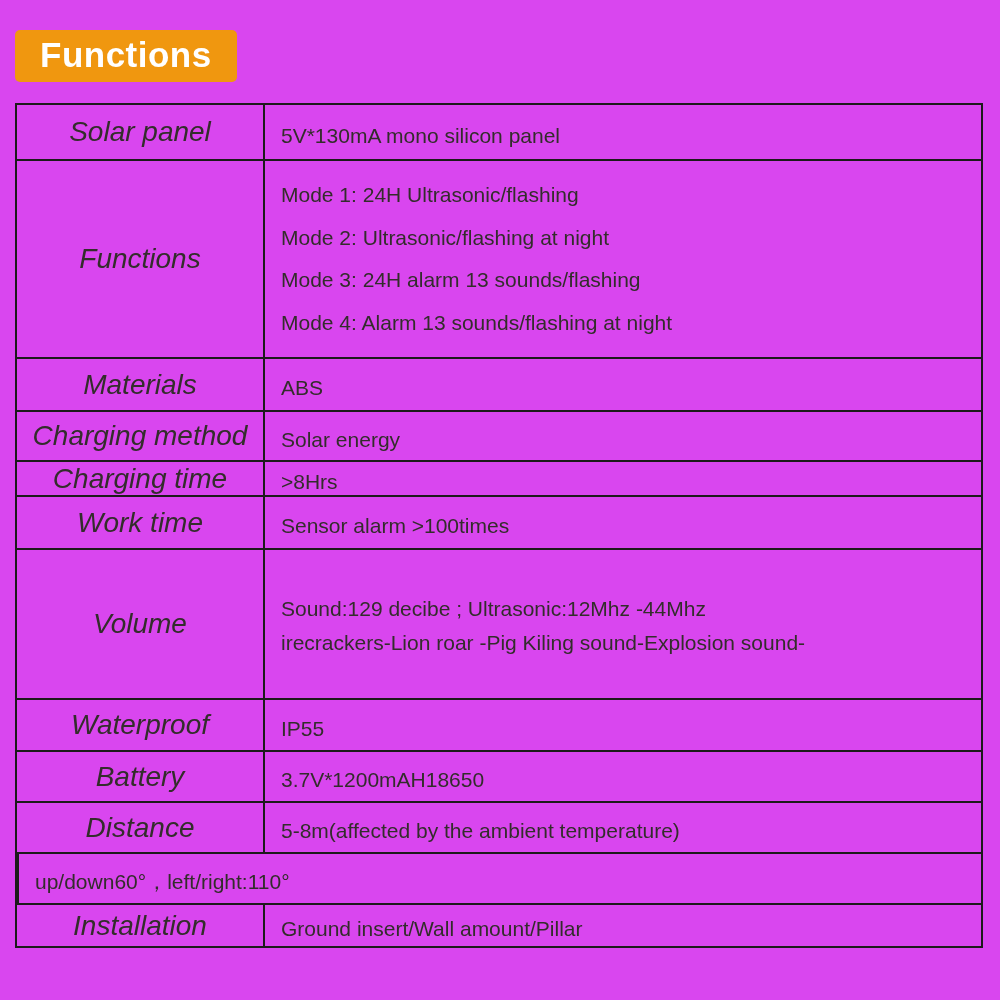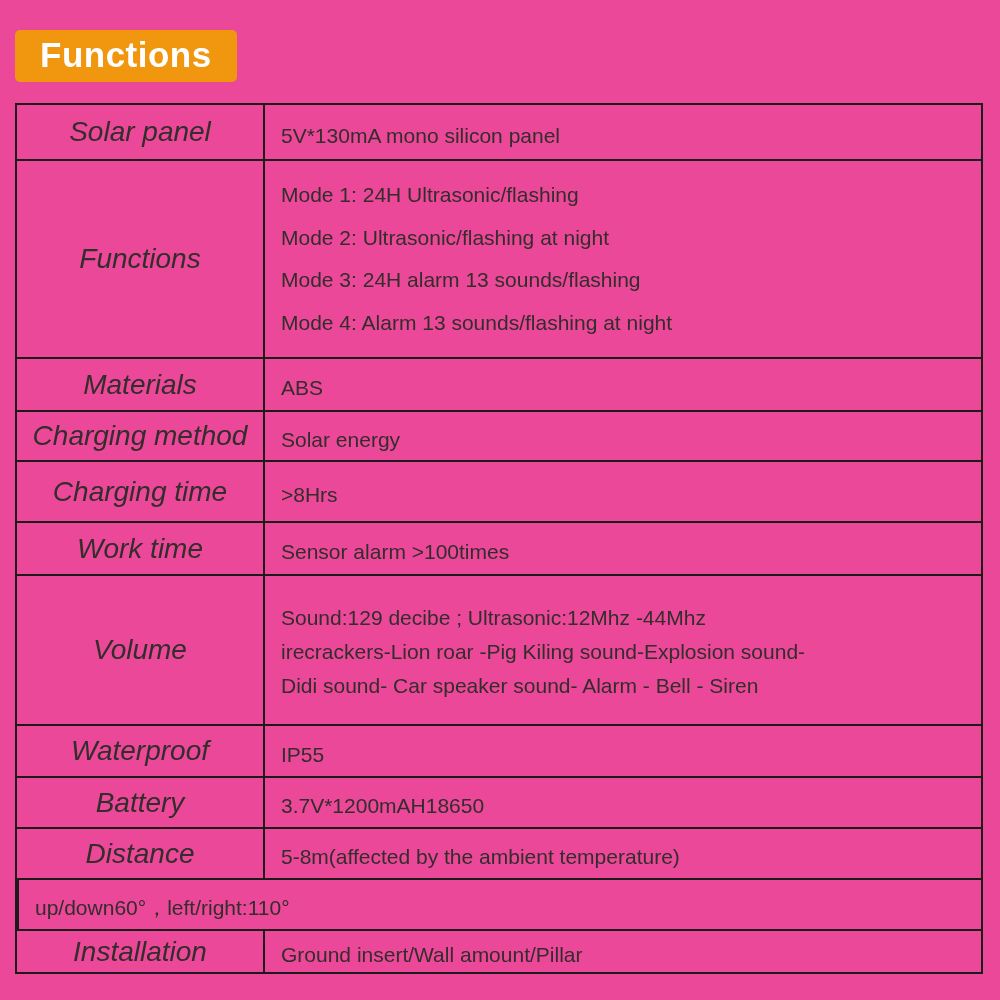--- a/index.html
+++ b/index.html
@@ -5,21 +5,21 @@
   html, body {
     margin: 0;
     padding: 0;
     background: #ffffff;
     font-family: "Liberation Sans", "DejaVu Sans", sans-serif;
   }
   .page {
     position: relative;
     width: 1000px;
     height: 1000px;
-    background: #ec4899;
+    background: #d946ef;
     color: #332d2b;
     overflow: hidden;
   }
   .badge {
     position: absolute;
     left: 15px;
     top: 30px;
     height: 52px;
     background: #f0970f;
     color: #ffffff;
@@ -106,40 +106,39 @@
       </div>
     </div>
 
     <div class="row" style="height:50px">
       <div class="cell-label">Charging method</div>
       <div class="cell-value single">
         <div class="vline">Solar energy</div>
       </div>
     </div>
 
-    <div class="row" style="height:61px">
+    <div class="row" style="height:35px">
       <div class="cell-label">Charging time</div>
       <div class="cell-value single">
         <div class="vline">&gt;8Hrs</div>
       </div>
     </div>
 
     <div class="row" style="height:53px">
       <div class="cell-label">Work time</div>
       <div class="cell-value single">
         <div class="vline">Sensor alarm &gt;100times</div>
       </div>
     </div>
 
     <div class="row" style="height:150px">
       <div class="cell-label">Volume</div>
       <div class="cell-value multiline">
         <div class="vline">Sound:129 decibe ; Ultrasonic:12Mhz -44Mhz</div>
         <div class="vline">irecrackers-Lion roar -Pig Kiling sound-Explosion sound-</div>
-        <div class="vline">Didi sound- Car speaker sound- Alarm - Bell - Siren</div>
       </div>
     </div>
 
     <div class="row" style="height:52px">
       <div class="cell-label">Waterproof</div>
       <div class="cell-value single">
         <div class="vline">IP55</div>
       </div>
     </div>
 

